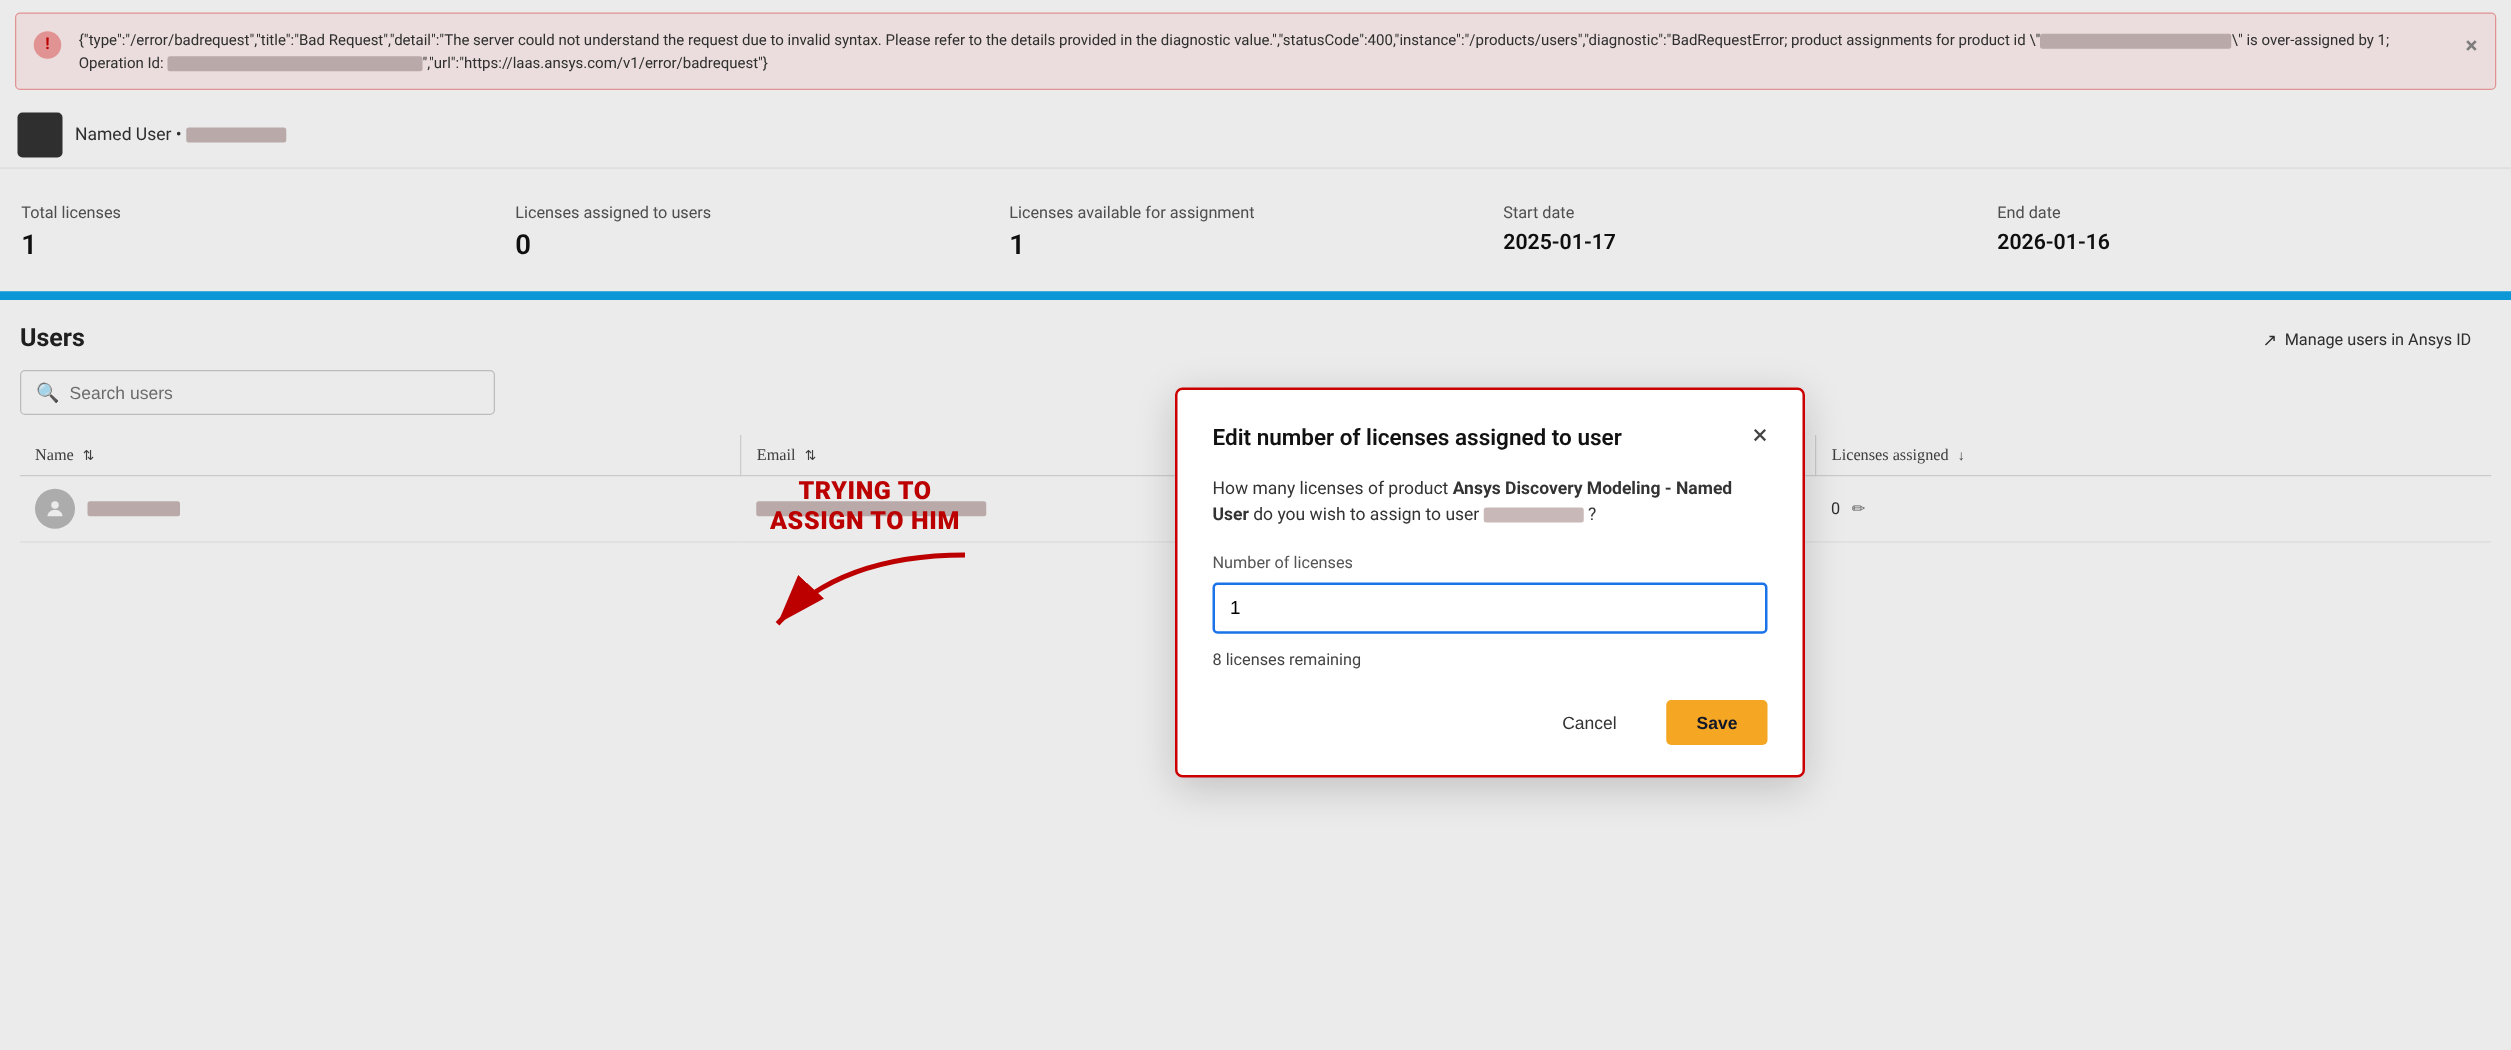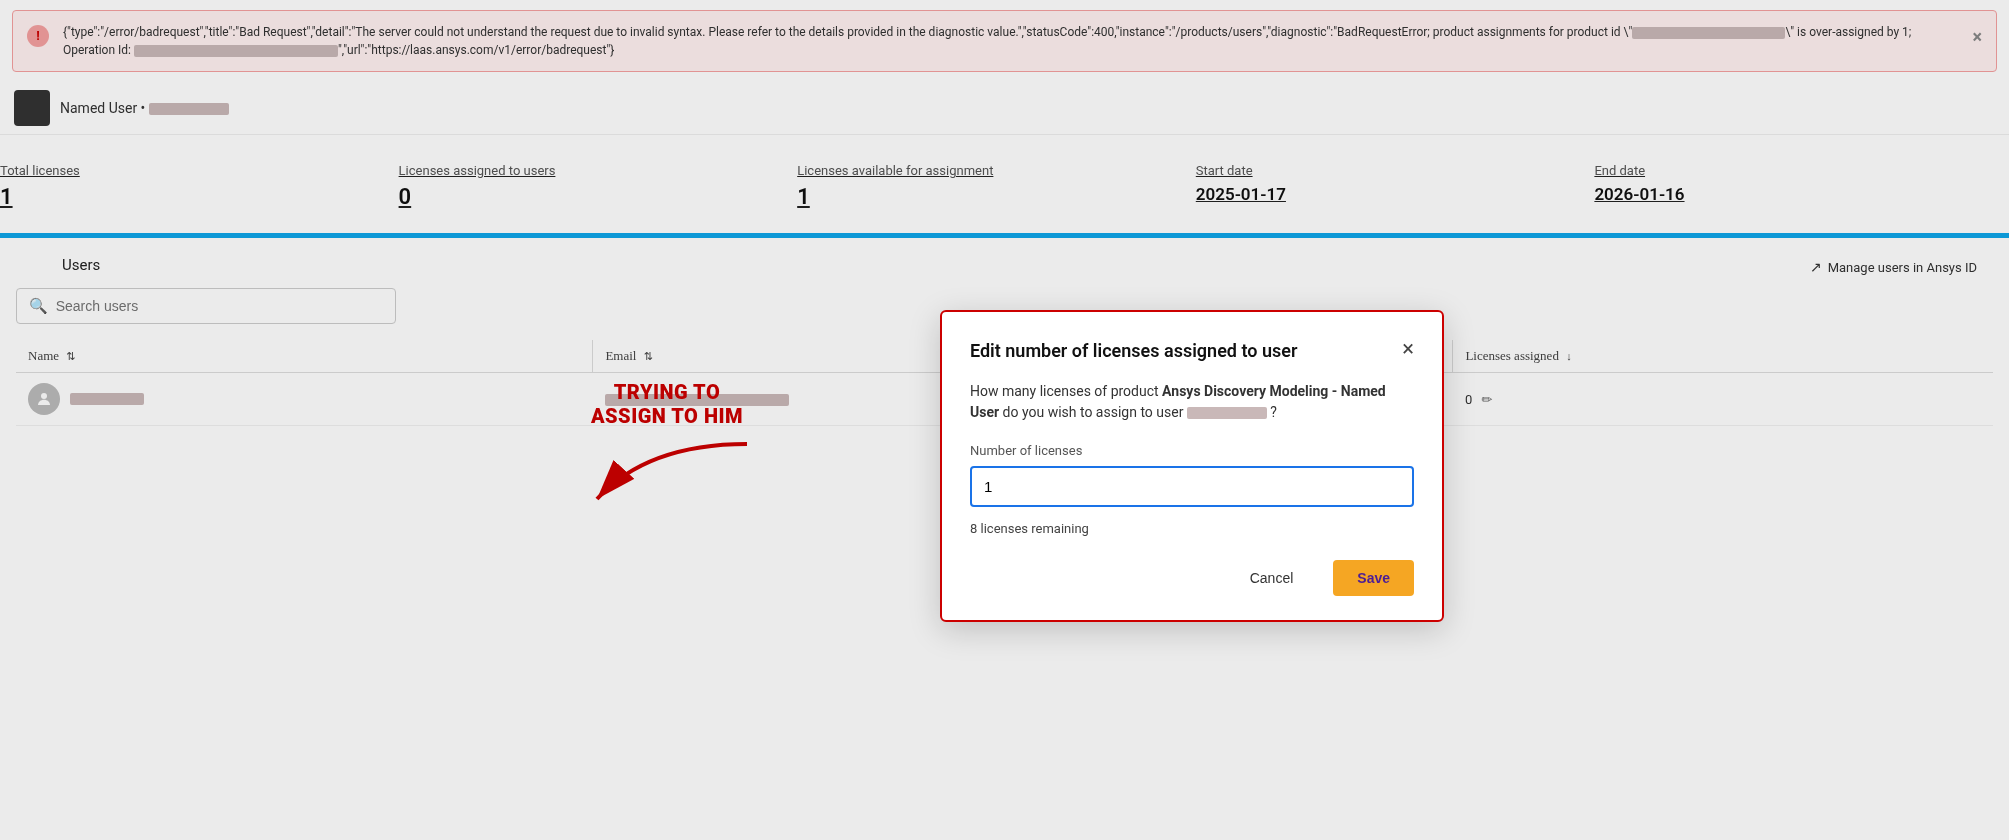--- a/index.html
+++ b/index.html
@@ -74,23 +74,22 @@
       background: #333;
       border-radius: 4px;
     }
     .product-name {
       font-size: 14px;
       color: #333;
     }
 
     
     .stats-section {
-      padding: 20px 16px 16px 0;
-      border-bottom: 5px solid #0ea5e9;
-      text-decoration: underline;
+      padding: 20px 16px 16px 17px;
+      border-bottom: 7px solid #0ea5e9;
     }
     .stats-row {
       display: flex;
       gap: 0;
     }
     .stat-item {
       flex: 1;
       padding: 8px 16px 8px 0;
     }
     .stat-label {
@@ -102,24 +101,23 @@
       font-size: 22px;
       font-weight: 600;
       color: #111;
     }
 
     
     .users-section {
       padding: 18px 16px 0 16px;
     }
     .users-title {
-      font-size: 15px;
-      font-weight: 400;
+      font-size: 20px;
+      font-weight: 700;
       margin-bottom: 14px;
-      margin-left: 46px;
     }
     .search-bar {
       display: flex;
       align-items: center;
       border: 1px solid #ccc;
       border-radius: 4px;
       padding: 8px 12px;
       width: 380px;
       gap: 8px;
       margin-bottom: 16px;
@@ -199,21 +197,21 @@
       display: flex;
       align-items: center;
       justify-content: space-between;
       padding-right: 16px;
     }
 
     
     .annotation-area {
       position: absolute;
       top: 380px;
-      left: 567px;
+      left: 592px;
       pointer-events: none;
     }
     .annotation-text {
       font-size: 20px;
       font-weight: 900;
       color: #cc0000;
       text-align: center;
       line-height: 1.2;
       letter-spacing: 0.5px;
     }
@@ -297,21 +295,21 @@
       background: none;
       border: none;
       color: #333;
       font-size: 14px;
       cursor: pointer;
       padding: 8px 16px;
     }
     .btn-save {
       background: #f5a623;
       border: none;
-      color: #4c1d95;
+      color: #0f172a;
       font-size: 14px;
       font-weight: 600;
       cursor: pointer;
       padding: 10px 24px;
       border-radius: 4px;
     }
   </style>
 </head>
 <body>
 

